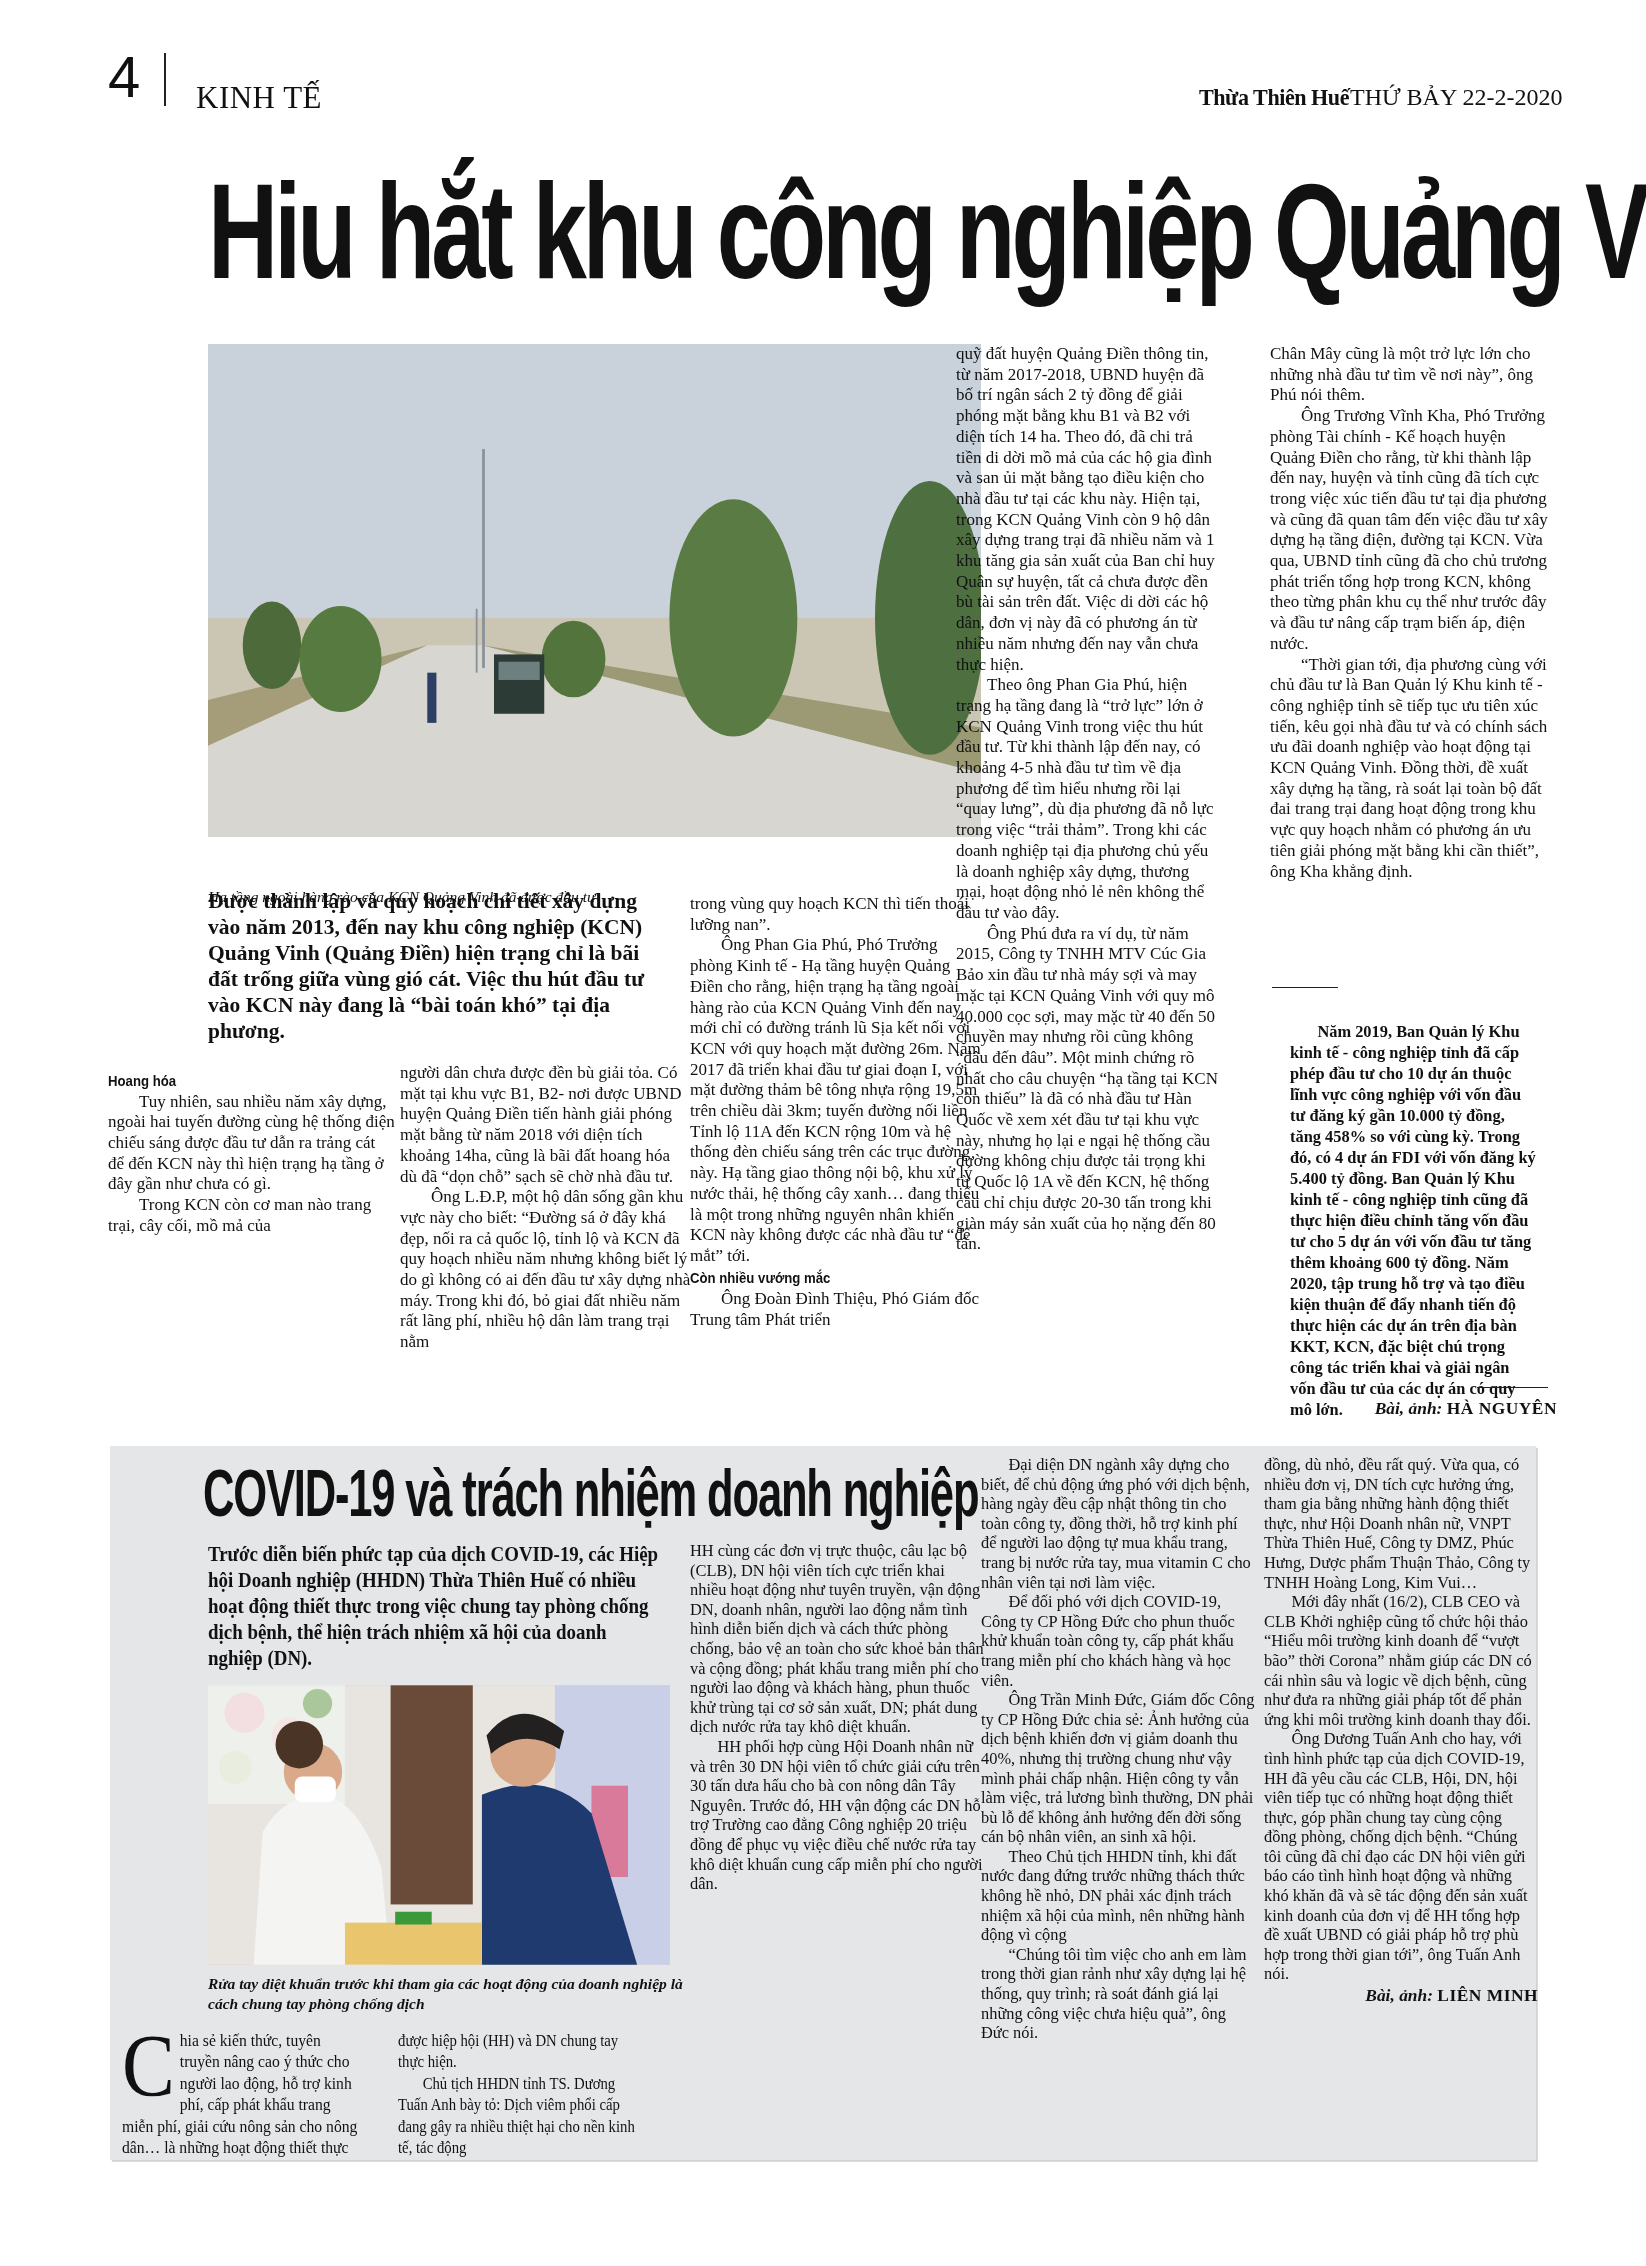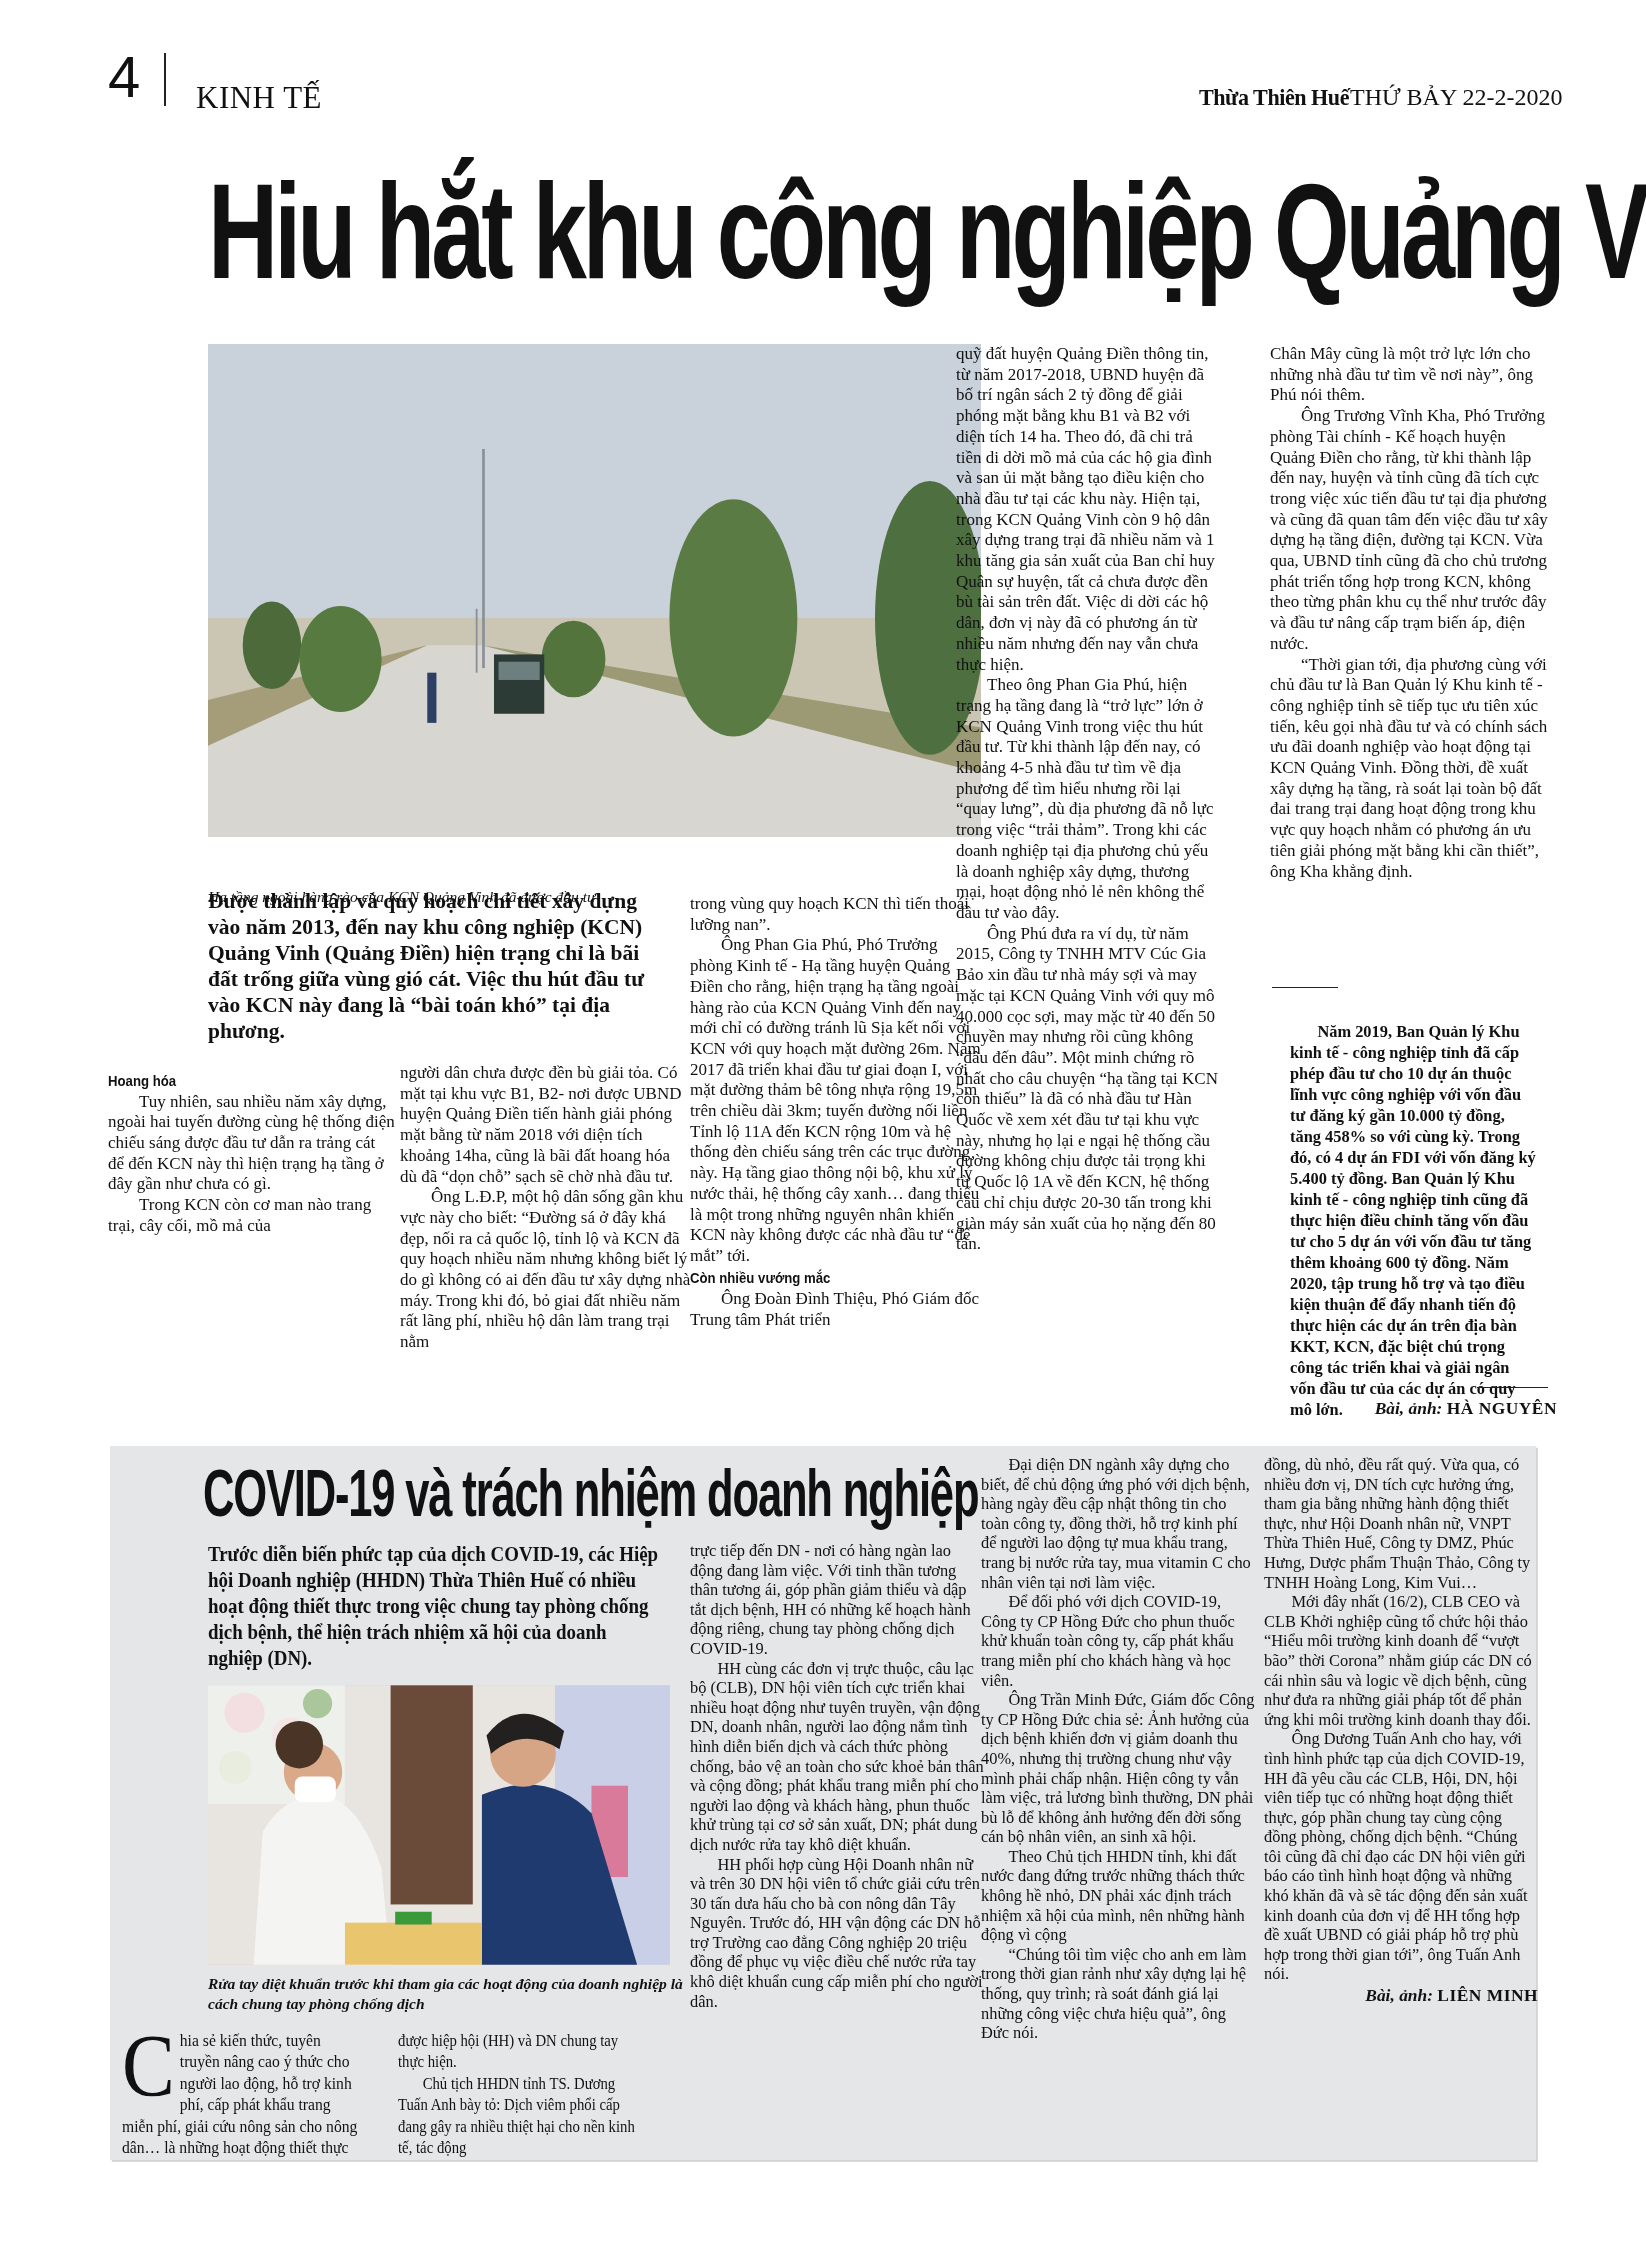--- a/index.html
+++ b/index.html
@@ -169,21 +169,20 @@
 
 <div class="abs col g1">
   <span class="dropcap">C</span>
   <p>hia sẻ kiến thức, tuyên truyền nâng cao ý thức cho người lao động, hỗ trợ kinh phí, cấp phát khẩu trang miễn phí, giải cứu nông sản cho nông dân… là những hoạt động thiết thực</p>
 </div>
 <div class="abs col g2 gcol">
   <p style="text-indent:0">được hiệp hội (HH) và DN chung tay thực hiện.</p>
   <p>Chủ tịch HHDN tỉnh TS. Dương Tuấn Anh bày tỏ: Dịch viêm phổi cấp đang gây ra nhiều thiệt hại cho nền kinh tế, tác động</p>
 </div>
 <div class="abs col g3 gcol">
-  <p>trực tiếp đến DN - nơi có hàng ngàn lao động đang làm việc. Với tinh thần tương thân tương ái, góp phần giảm thiểu và dập tắt dịch bệnh, HH có những kế hoạch hành động riêng, chung tay phòng chống dịch COVID-19.</p>
   <p>HH cùng các đơn vị trực thuộc, câu lạc bộ (CLB), DN hội viên tích cực triển khai nhiều hoạt động như tuyên truyền, vận động DN, doanh nhân, người lao động nắm tình hình diễn biến dịch và cách thức phòng chống, bảo vệ an toàn cho sức khoẻ bản thân và cộng đồng; phát khẩu trang miễn phí cho người lao động và khách hàng, phun thuốc khử trùng tại cơ sở sản xuất, DN; phát dung dịch nước rửa tay khô diệt khuẩn.</p>
   <p>HH phối hợp cùng Hội Doanh nhân nữ và trên 30 DN hội viên tổ chức giải cứu trên 30 tấn dưa hấu cho bà con nông dân Tây Nguyên. Trước đó, HH vận động các DN hỗ trợ Trường cao đẳng Công nghiệp 20 triệu đồng để phục vụ việc điều chế nước rửa tay khô diệt khuẩn cung cấp miễn phí cho người dân.</p>
 </div>
 <div class="abs col g4 gcol">
   <p>Đại diện DN ngành xây dựng cho biết, để chủ động ứng phó với dịch bệnh, hàng ngày đều cập nhật thông tin cho toàn công ty, đồng thời, hỗ trợ kinh phí để người lao động tự mua khẩu trang, trang bị nước rửa tay, mua vitamin C cho nhân viên tại nơi làm việc.</p>
   <p>Để đối phó với dịch COVID-19, Công ty CP Hồng Đức cho phun thuốc khử khuẩn toàn công ty, cấp phát khẩu trang miễn phí cho khách hàng và học viên.</p>
   <p>Ông Trần Minh Đức, Giám đốc Công ty CP Hồng Đức chia sẻ: Ảnh hưởng của dịch bệnh khiến đơn vị giảm doanh thu 40%, nhưng thị trường chung như vậy mình phải chấp nhận. Hiện công ty vẫn làm việc, trả lương bình thường, DN phải bù lỗ để không ảnh hưởng đến đời sống cán bộ nhân viên, an sinh xã hội.</p>
   <p>Theo Chủ tịch HHDN tỉnh, khi đất nước đang đứng trước những thách thức không hề nhỏ, DN phải xác định trách nhiệm xã hội của mình, nên những hành động vì cộng</p>
   <p>“Chúng tôi tìm việc cho anh em làm trong thời gian rảnh như xây dựng lại hệ thống, quy trình; rà soát đánh giá lại những công việc chưa hiệu quả”, ông Đức nói.</p>
 </div>

